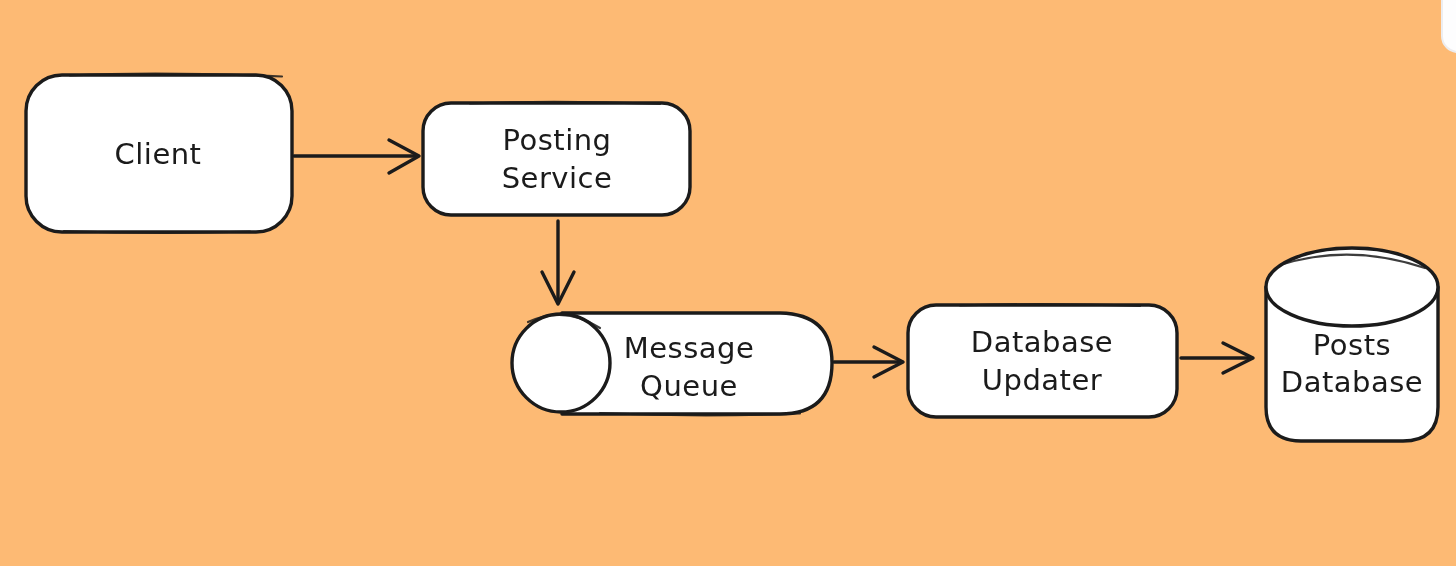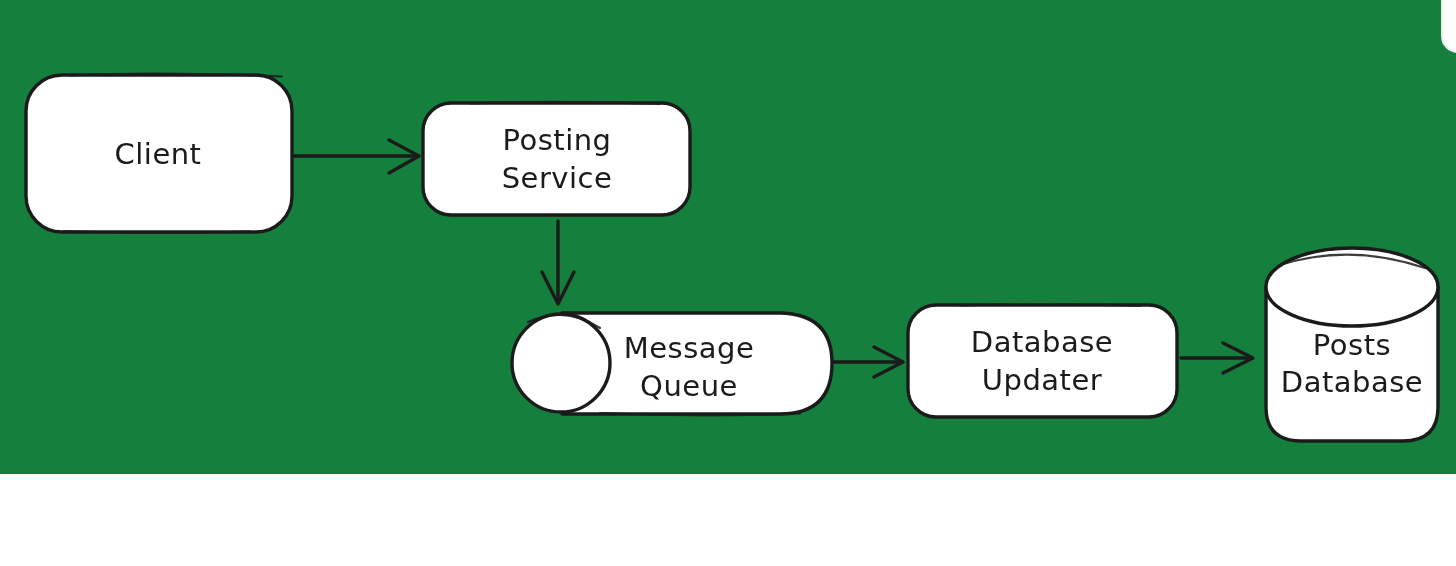--- a/index.html
+++ b/index.html
@@ -3,22 +3,22 @@
 <meta charset="utf-8">
 <style>
   html, body {
     margin: 0;
     padding: 0;
     background: #ffffff;
   }
   .canvas {
     position: relative;
     width: 1456px;
-    height: 474px;
-    background: #15803d;
+    height: 566px;
+    background: #fdba74;
     overflow: hidden;
     font-family: "DejaVu Sans", sans-serif;
   }
   svg { display: block; }
   .shape {
     fill: #ffffff;
     stroke: #1b1b1b;
     stroke-width: 3.4;
     stroke-linecap: round;
     stroke-linejoin: round;

